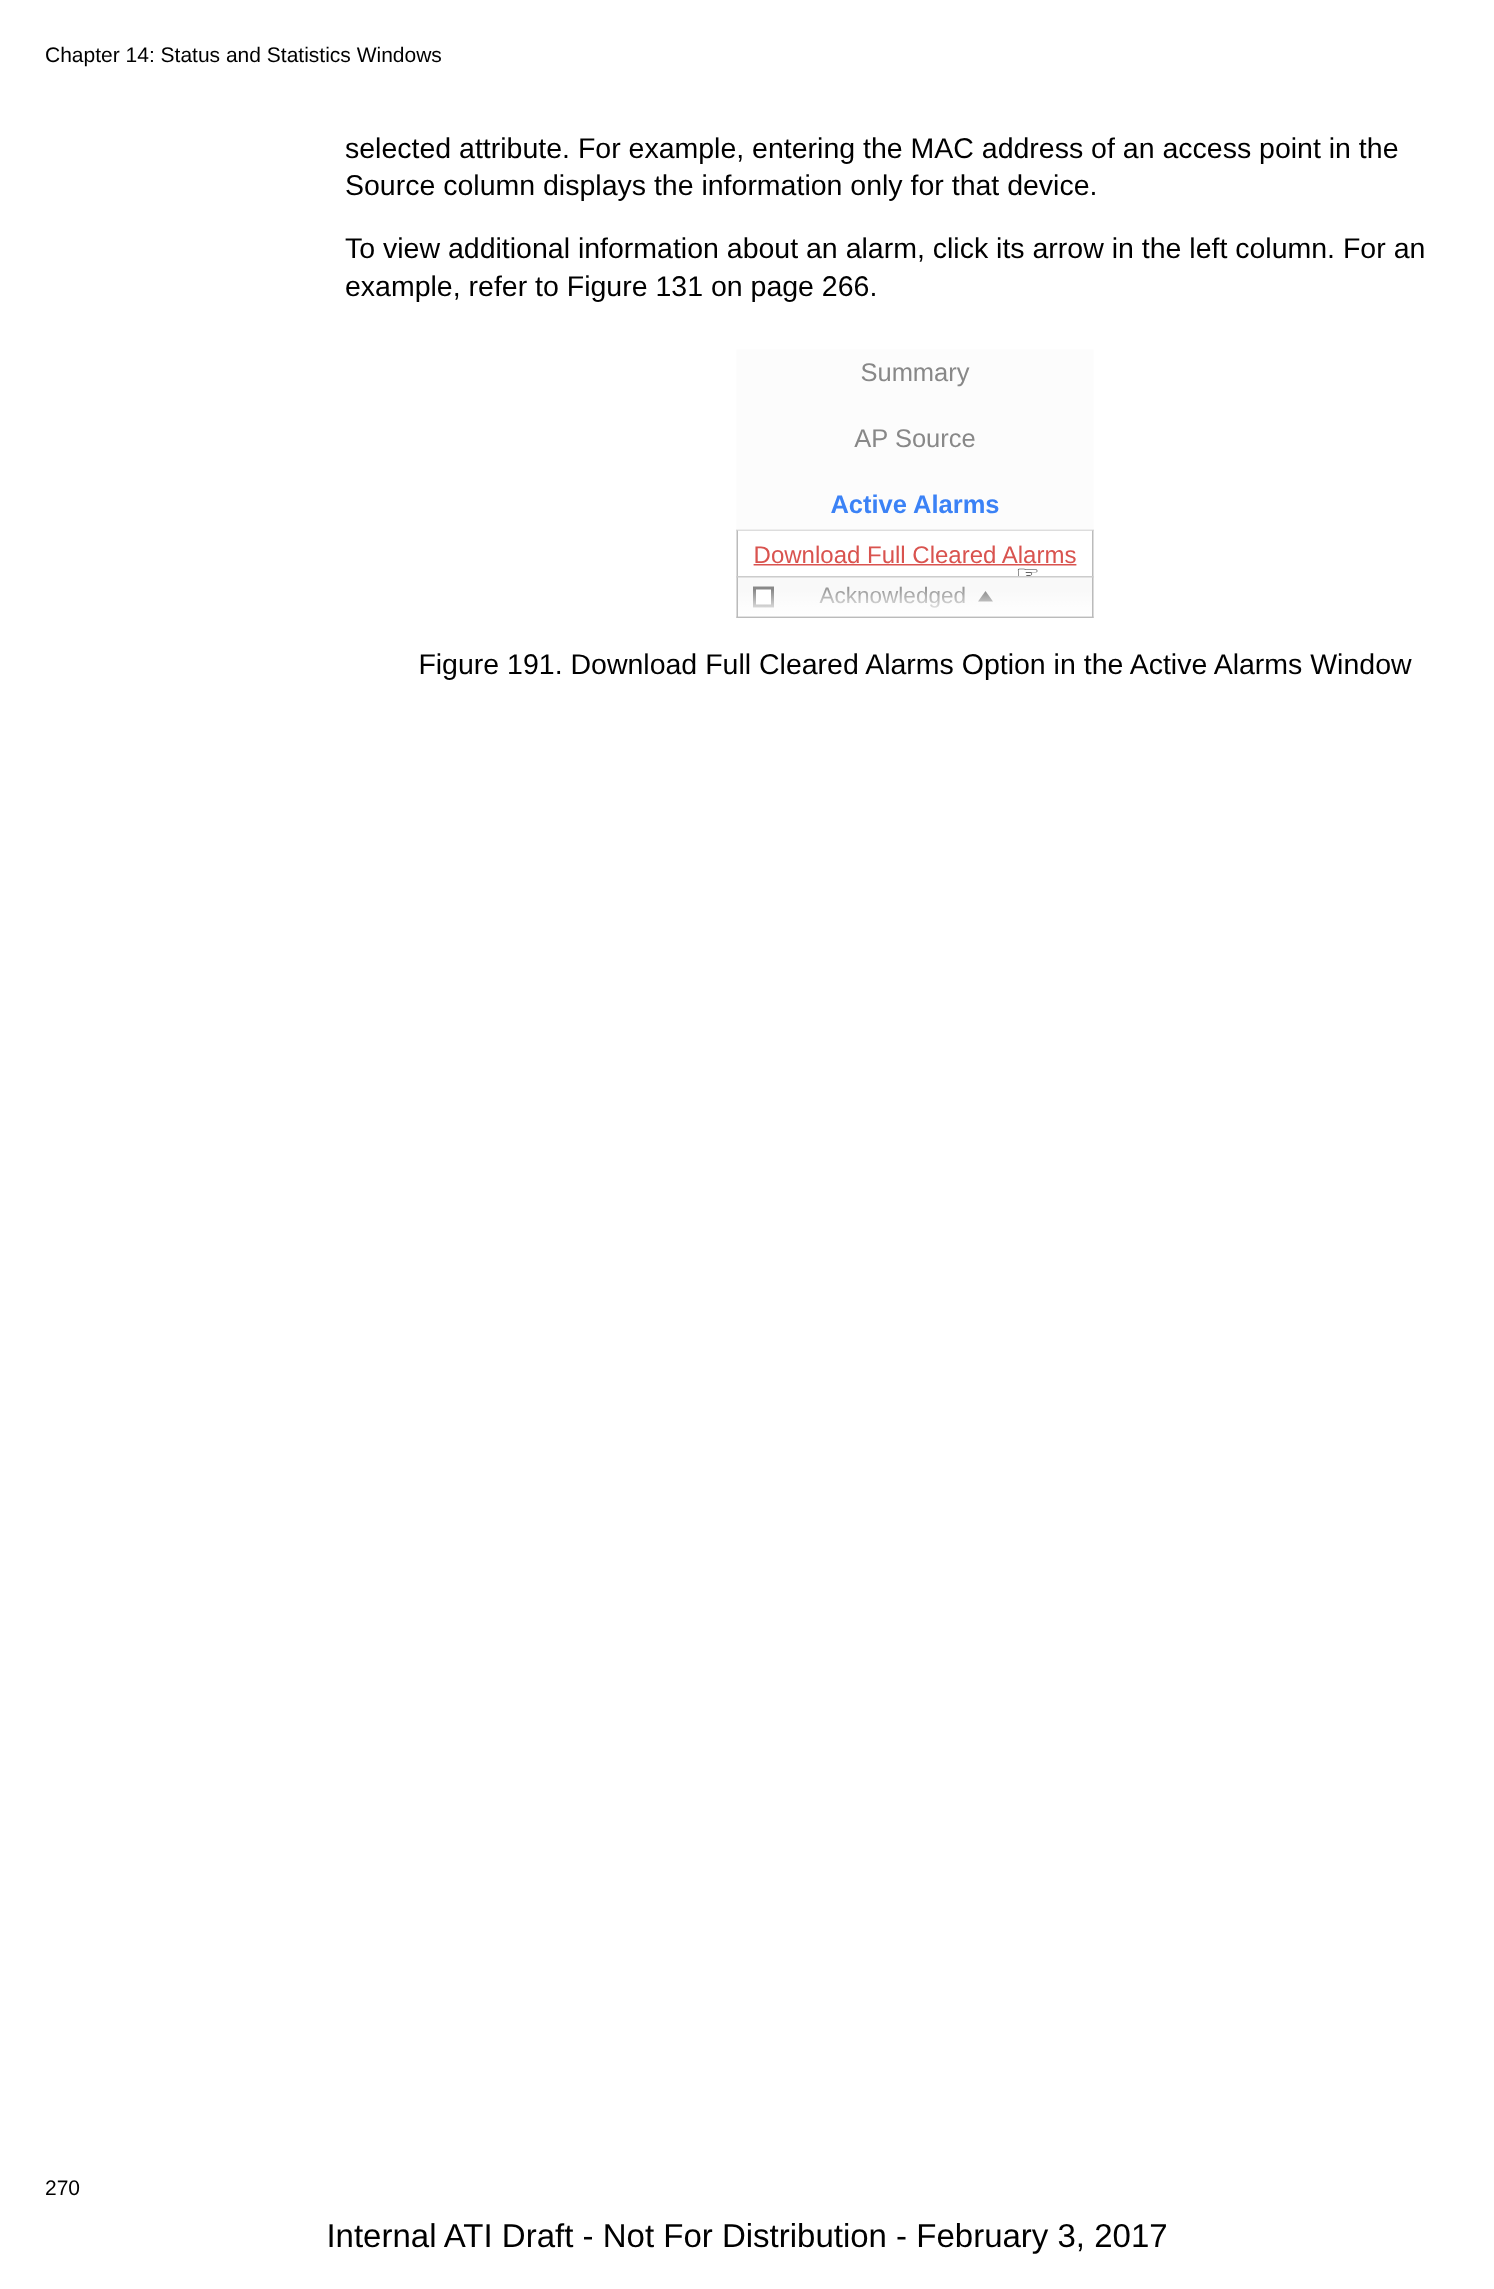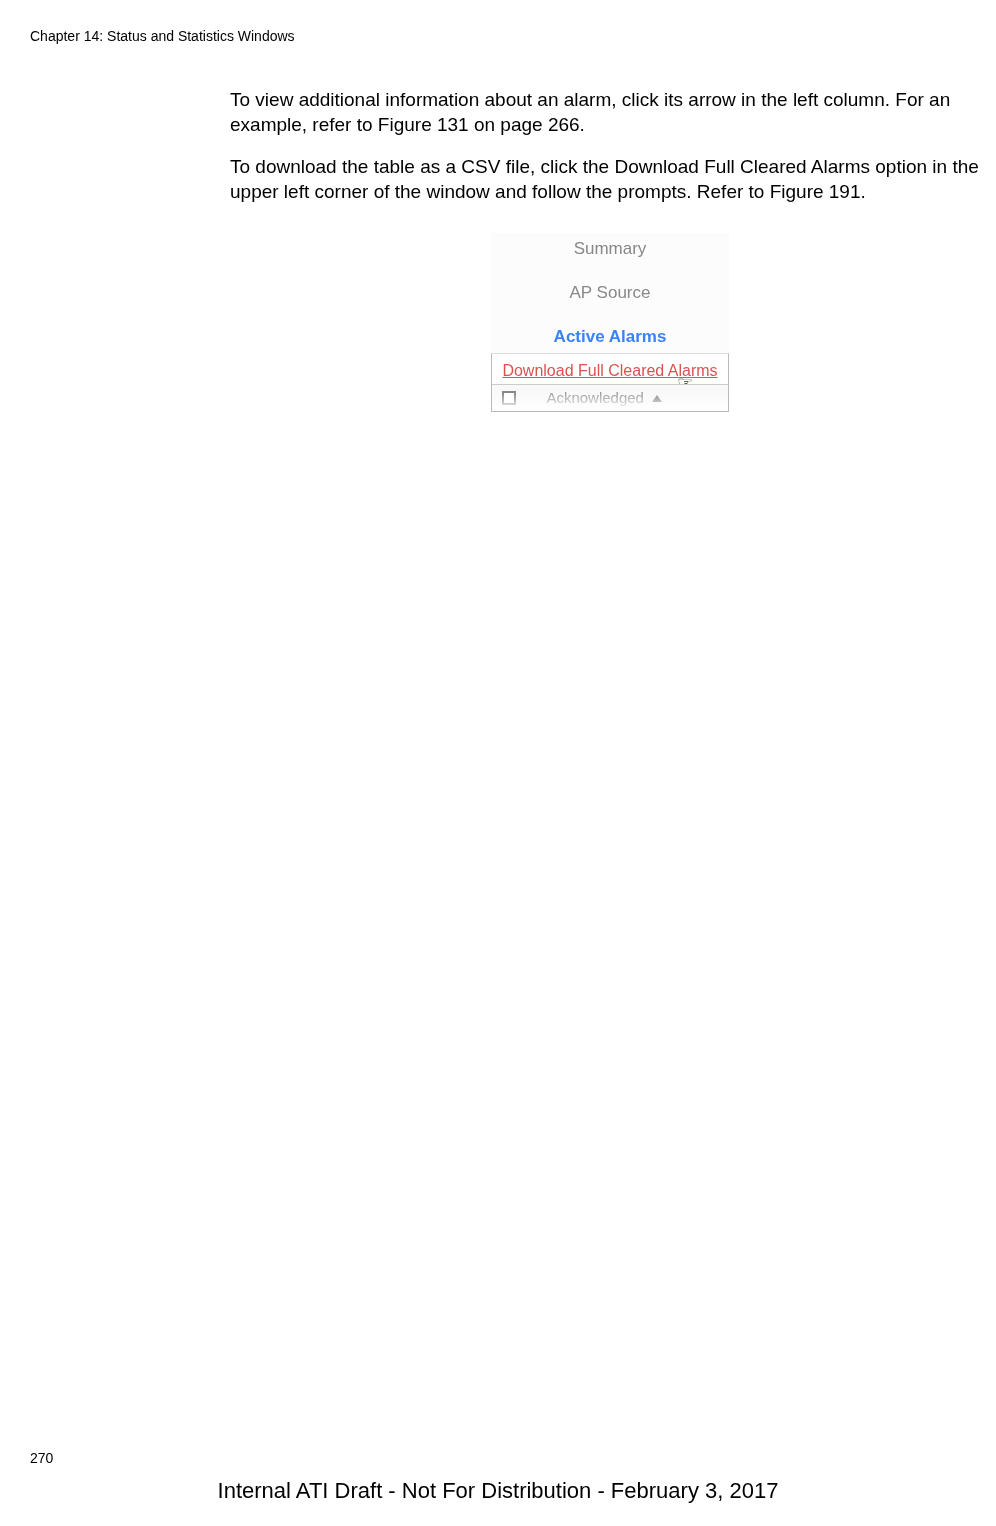--- a/index.html
+++ b/index.html
@@ -142,22 +142,22 @@
       height: 18px;
       background: linear-gradient(to bottom, rgba(255,255,255,0), rgba(255,255,255,1));
     }
   </style>
 </head>
 <body>
 
 <div class="chapter-header">Chapter 14: Status and Statistics Windows</div>
 
 <div class="body-content">
+  <p>selected attribute. For example, entering the MAC address of an access point in the Source column displays the information only for that device.</p>
   <p>To view additional information about an alarm, click its arrow in the left column. For an example, refer to Figure 131 on page 266.</p>
-  <p>To download the table as a CSV file, click the Download Full Cleared Alarms option in the upper left corner of the window and follow the prompts. Refer to Figure 191.</p>
 
   <div class="figure-area">
     <div class="figure-image">
       <div class="tabs-row">
         <span class="tab-link">Summary</span>
         <span class="tab-link">AP Source</span>
         <span class="tab-link active">Active Alarms</span>
       </div>
       <div class="download-row">
         <span class="download-link">Download Full Cleared Alarms</span>
@@ -165,17 +165,18 @@
       </div>
       <div class="table-header-row">
         <span class="checkbox-box"></span>
         <span>
           <span class="col-header">Acknowledged</span>
           <span class="sort-triangle"></span>
         </span>
         <div class="fade-overlay"></div>
       </div>
     </div>
+    <div class="figure-caption">Figure 191. Download Full Cleared Alarms Option in the Active Alarms Window</div>
   </div>
 </div>
 
 <div class="page-number">270</div>
 <div class="footer-text">Internal ATI Draft - Not For Distribution - February 3, 2017</div>
 
 </body></html>

